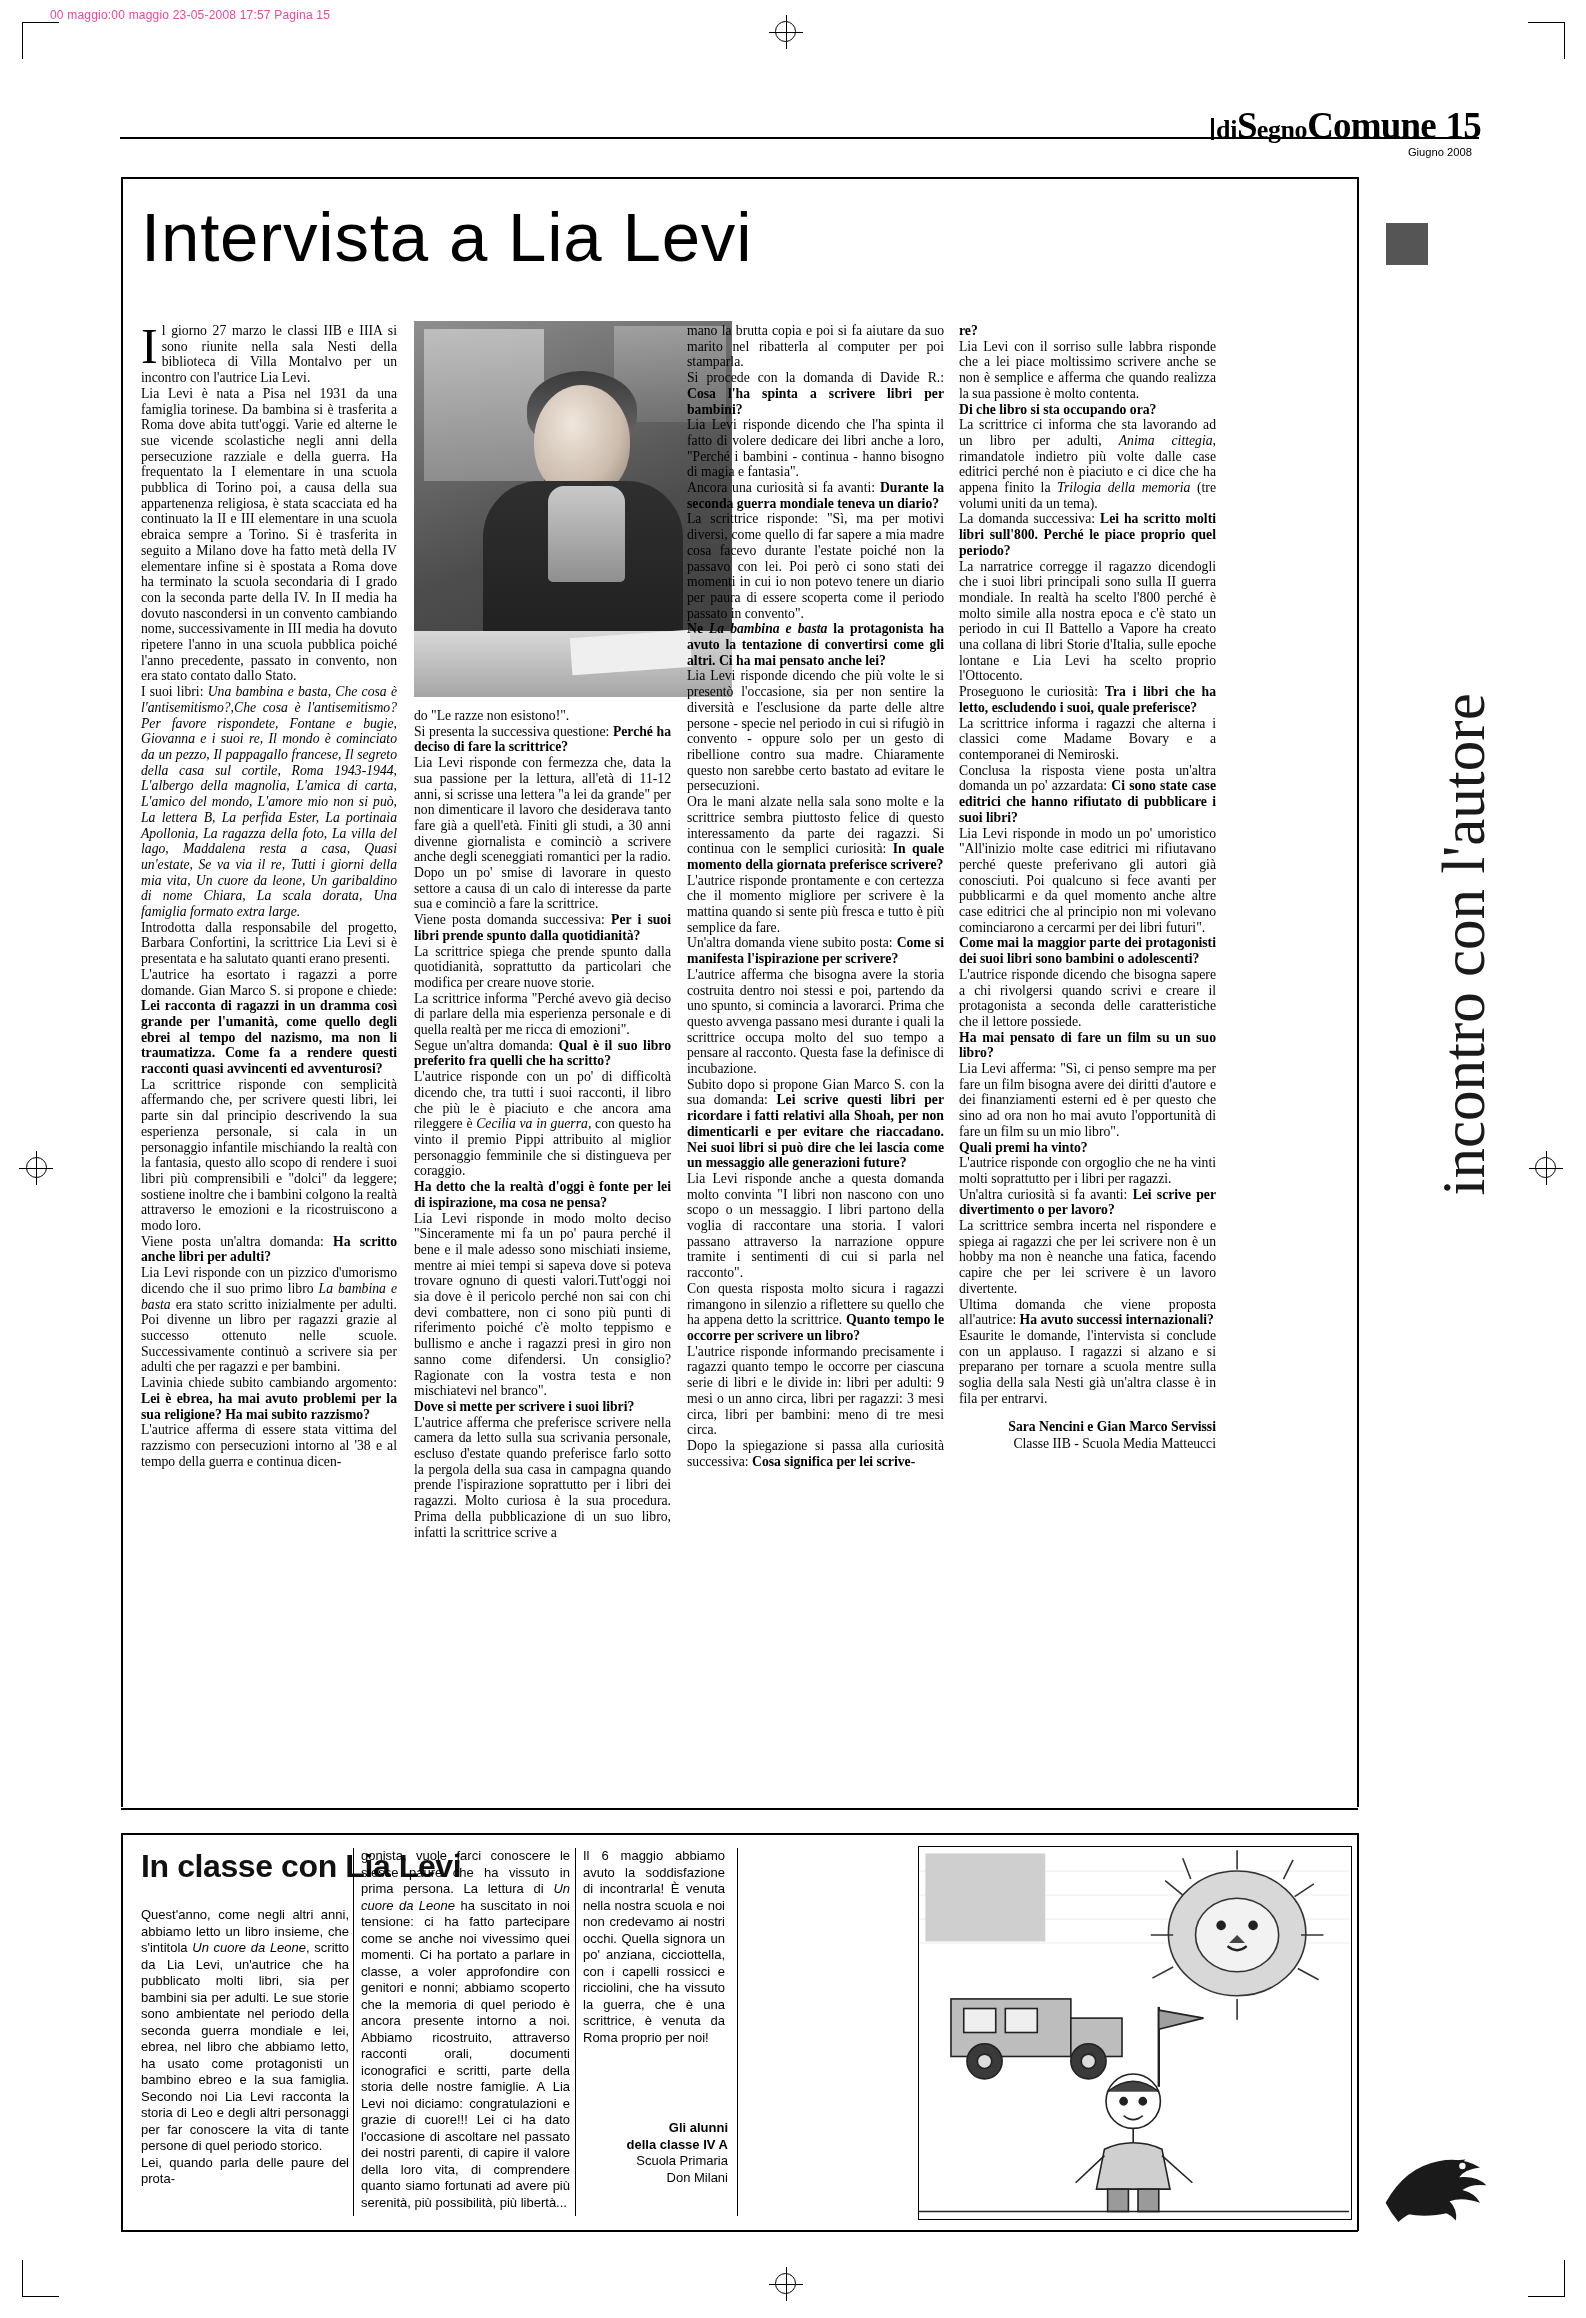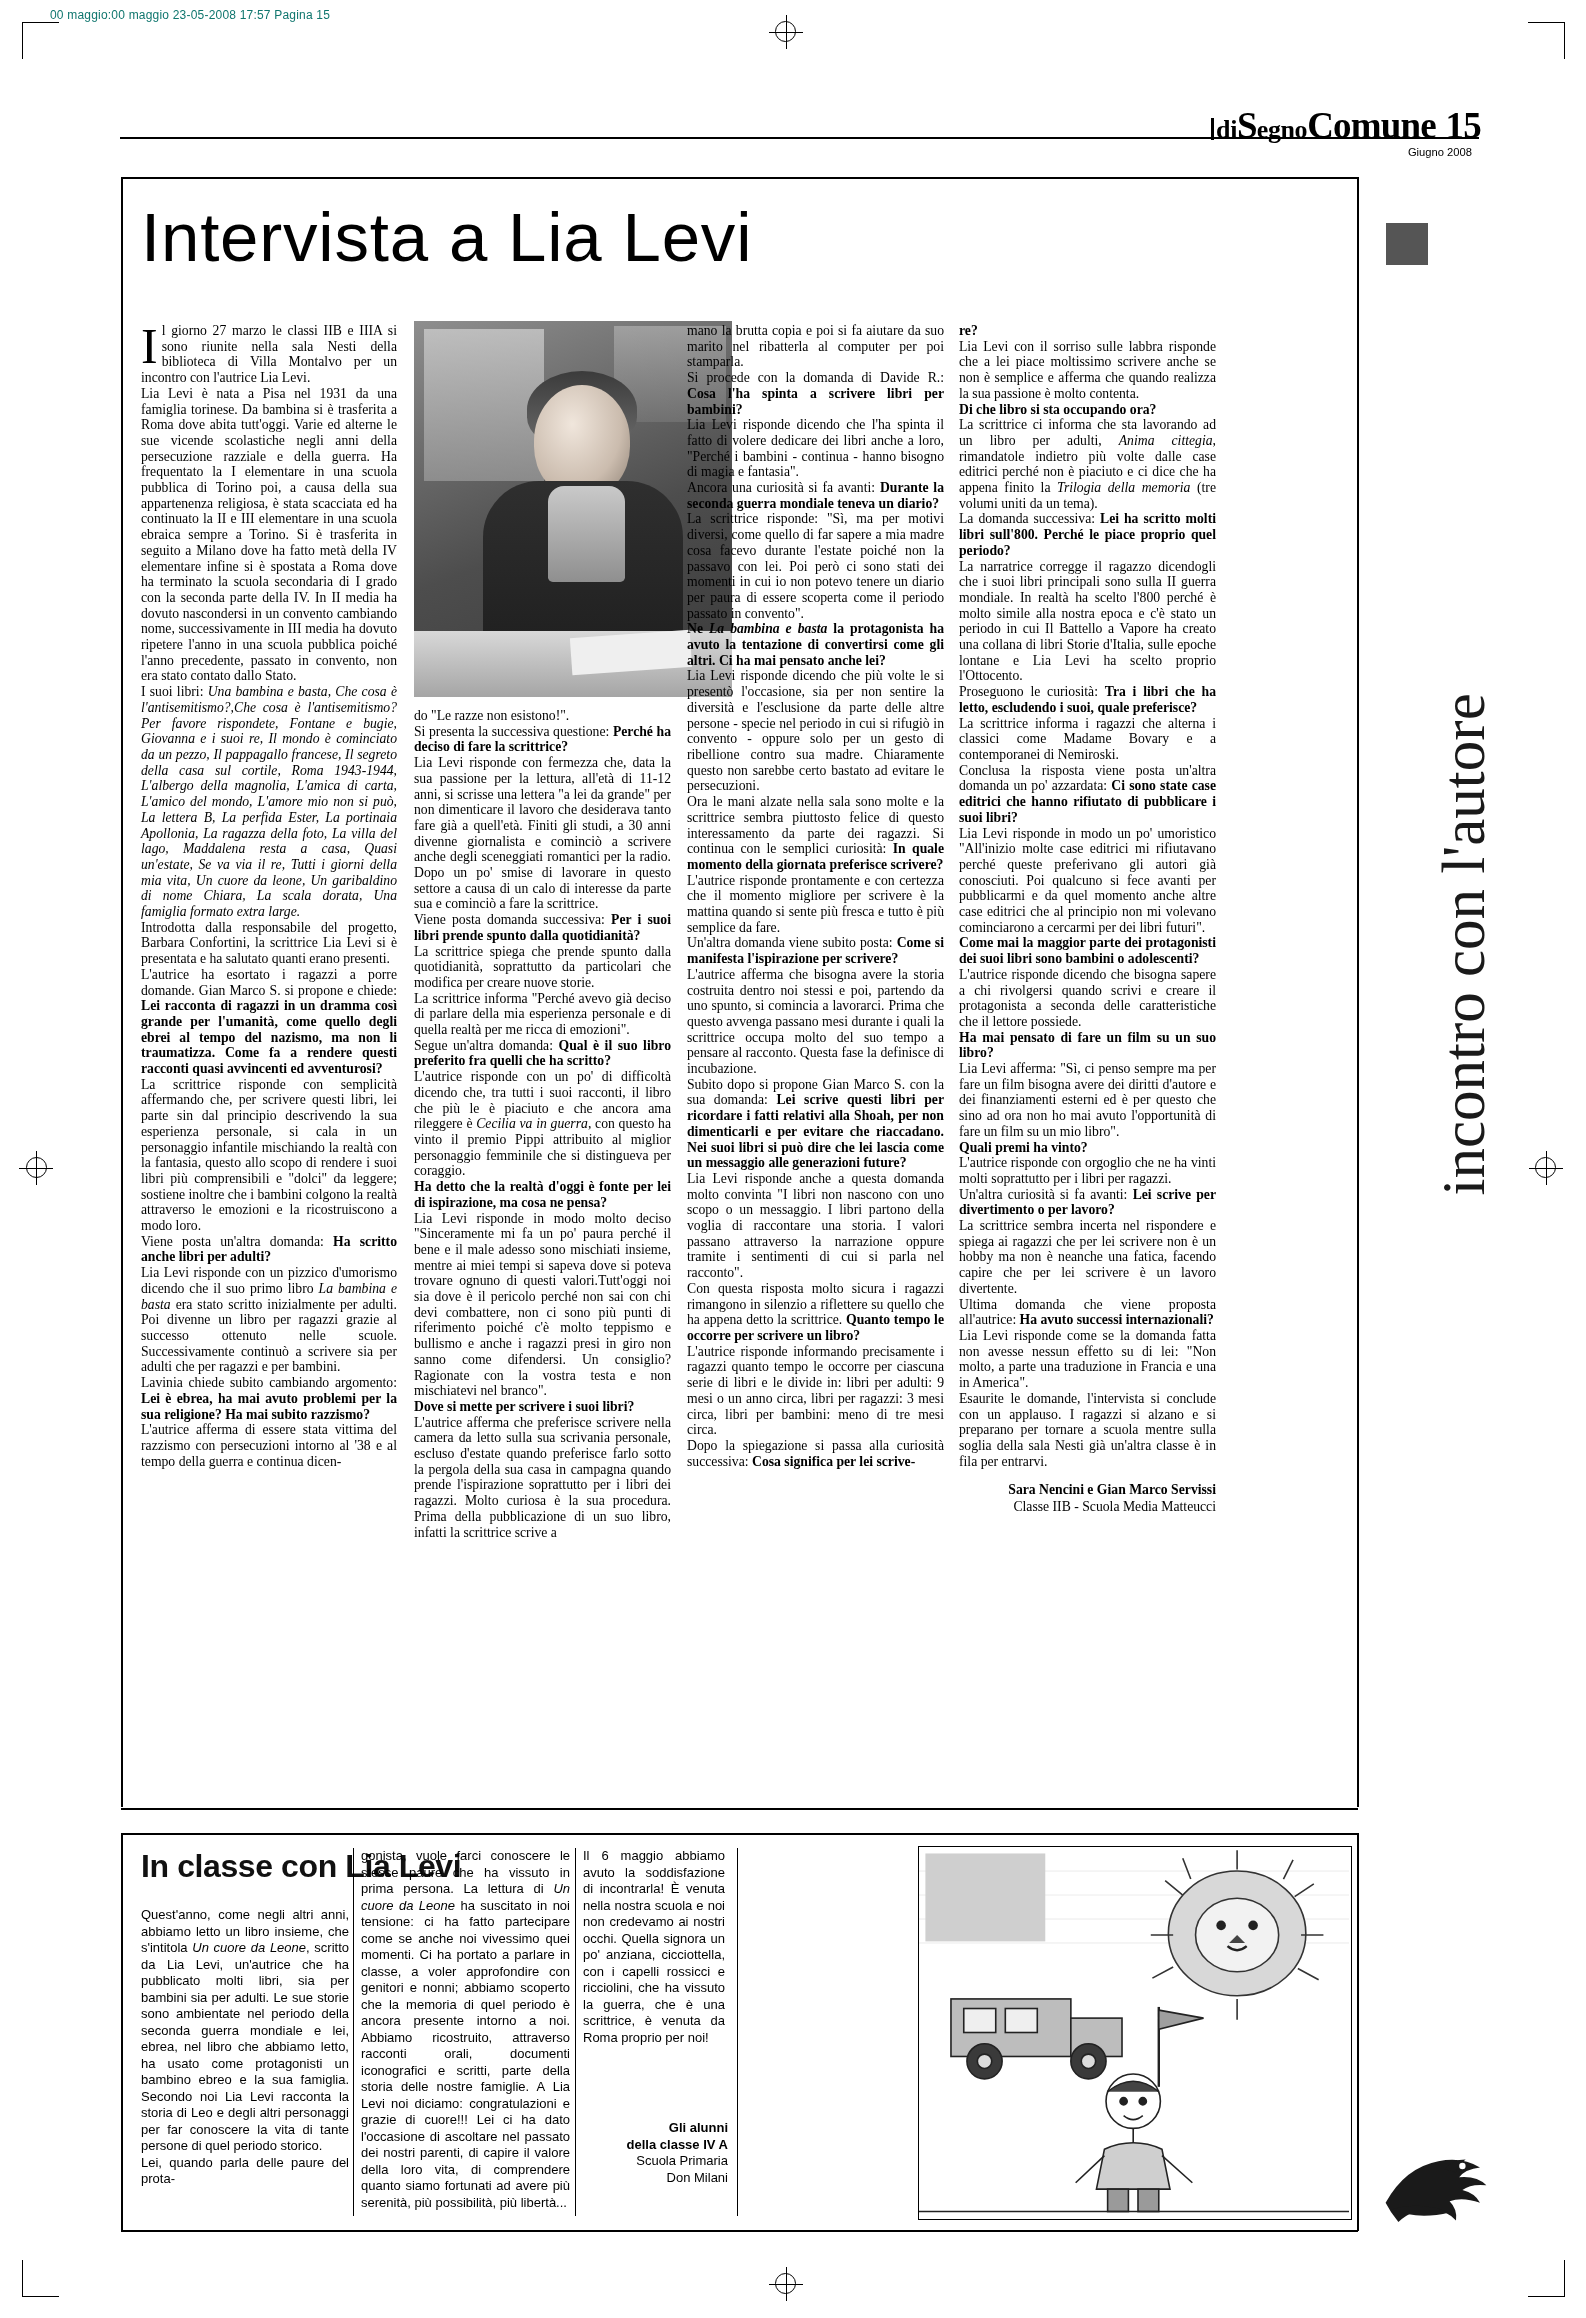--- a/index.html
+++ b/index.html
@@ -54,21 +54,21 @@
   .corner-br::after  { content:""; position:absolute; right:0; bottom:0; width:0.8px; height:37px; background:#000; }
 
   
   .slug {
     position: absolute;
     left: 50px;
     top: 8px;
     font-family: "Liberation Sans", sans-serif;
     font-size: 12px;
     letter-spacing: 0.2px;
-    color: #0f766e;
+    color: #ec4899;
   }
 
   
   .masthead-rule {
     position: absolute;
     left: 120px;
     top: 137px;
     width: 1359px;
     height: 1.6px;
     background: #000;
@@ -428,21 +428,20 @@
       <p>Lia Levi risponde in modo un po' umoristico "All'inizio molte case editrici mi rifiutavano perché queste preferivano gli autori già conosciuti. Poi qualcuno si fece avanti per pubblicarmi e da quel momento anche altre case editrici che al principio non mi volevano cominciarono a cercarmi per dei libri futuri".</p>
       <p><b>Come mai la maggior parte dei protagonisti dei suoi libri sono bambini o adolescenti?</b></p>
       <p>L'autrice risponde dicendo che bisogna sapere a chi rivolgersi quando scrivi e creare il protagonista a seconda delle caratteristiche che il lettore possiede.</p>
       <p><b>Ha mai pensato di fare un film su un suo libro?</b></p>
       <p>Lia Levi afferma: "Sì, ci penso sempre ma per fare un film bisogna avere dei diritti d'autore e dei finanziamenti esterni ed è per questo che sino ad ora non ho mai avuto l'opportunità di fare un film su un mio libro".</p>
       <p><b>Quali premi ha vinto?</b></p>
       <p>L'autrice risponde con orgoglio che ne ha vinti molti soprattutto per i libri per ragazzi.</p>
       <p>Un'altra curiosità si fa avanti: <b>Lei scrive per divertimento o per lavoro?</b></p>
       <p>La scrittrice sembra incerta nel rispondere e spiega ai ragazzi che per lei scrivere non è un hobby ma non è neanche una fatica, facendo capire che per lei scrivere è un lavoro divertente.</p>
       <p>Ultima domanda che viene proposta all'autrice: <b>Ha avuto successi internazionali?</b></p>
-      <p>Lia Levi risponde come se la domanda fatta non avesse nessun effetto su di lei: "Non molto, a parte una traduzione in Francia e una in America".</p>
       <p>Esaurite le domande, l'intervista si conclude con un applauso. I ragazzi si alzano e si preparano per tornare a scuola mentre sulla soglia della sala Nesti già un'altra classe è in fila per entrarvi.</p>
     <div class="signature">
       <div>Sara Nencini e Gian Marco Servissi</div>
       <div class="sub">Classe IIB - Scuola Media Matteucci</div>
     </div>
   </div>
 
   <div class="box2-top"></div>
   <div class="box2-bottom"></div>
   <div class="box2-left"></div>

